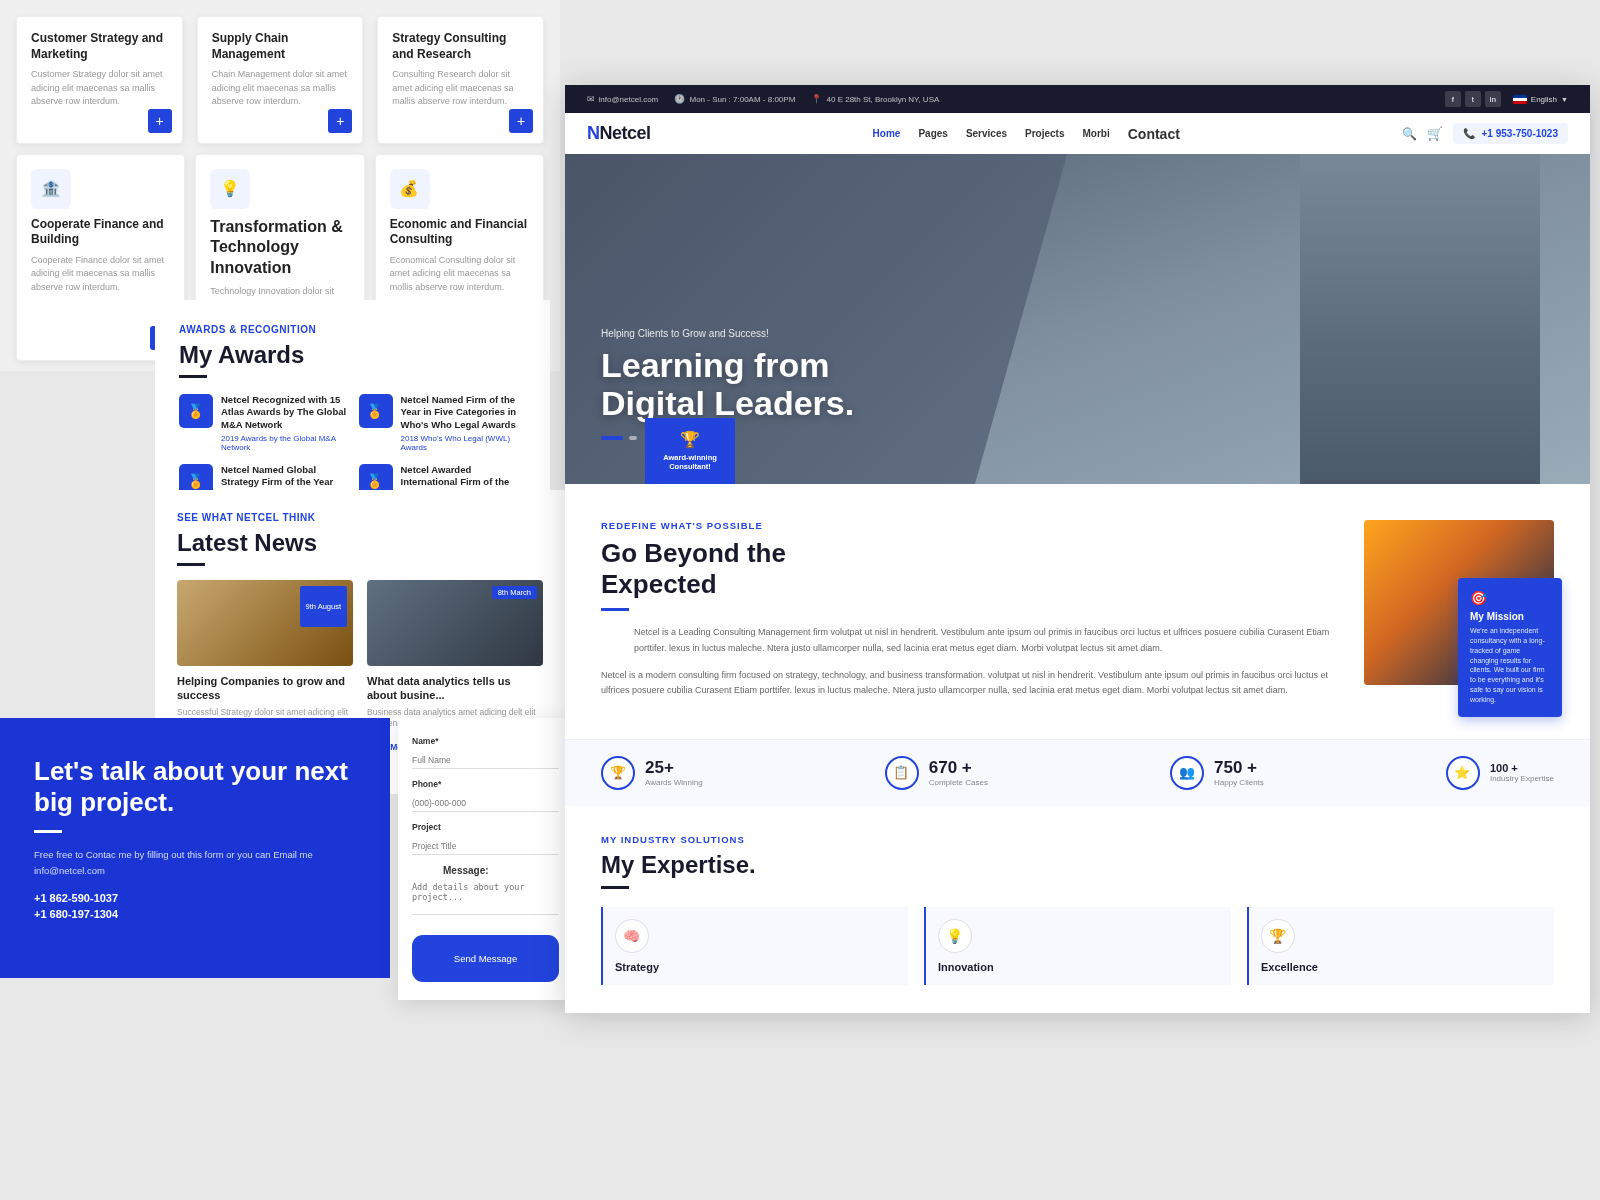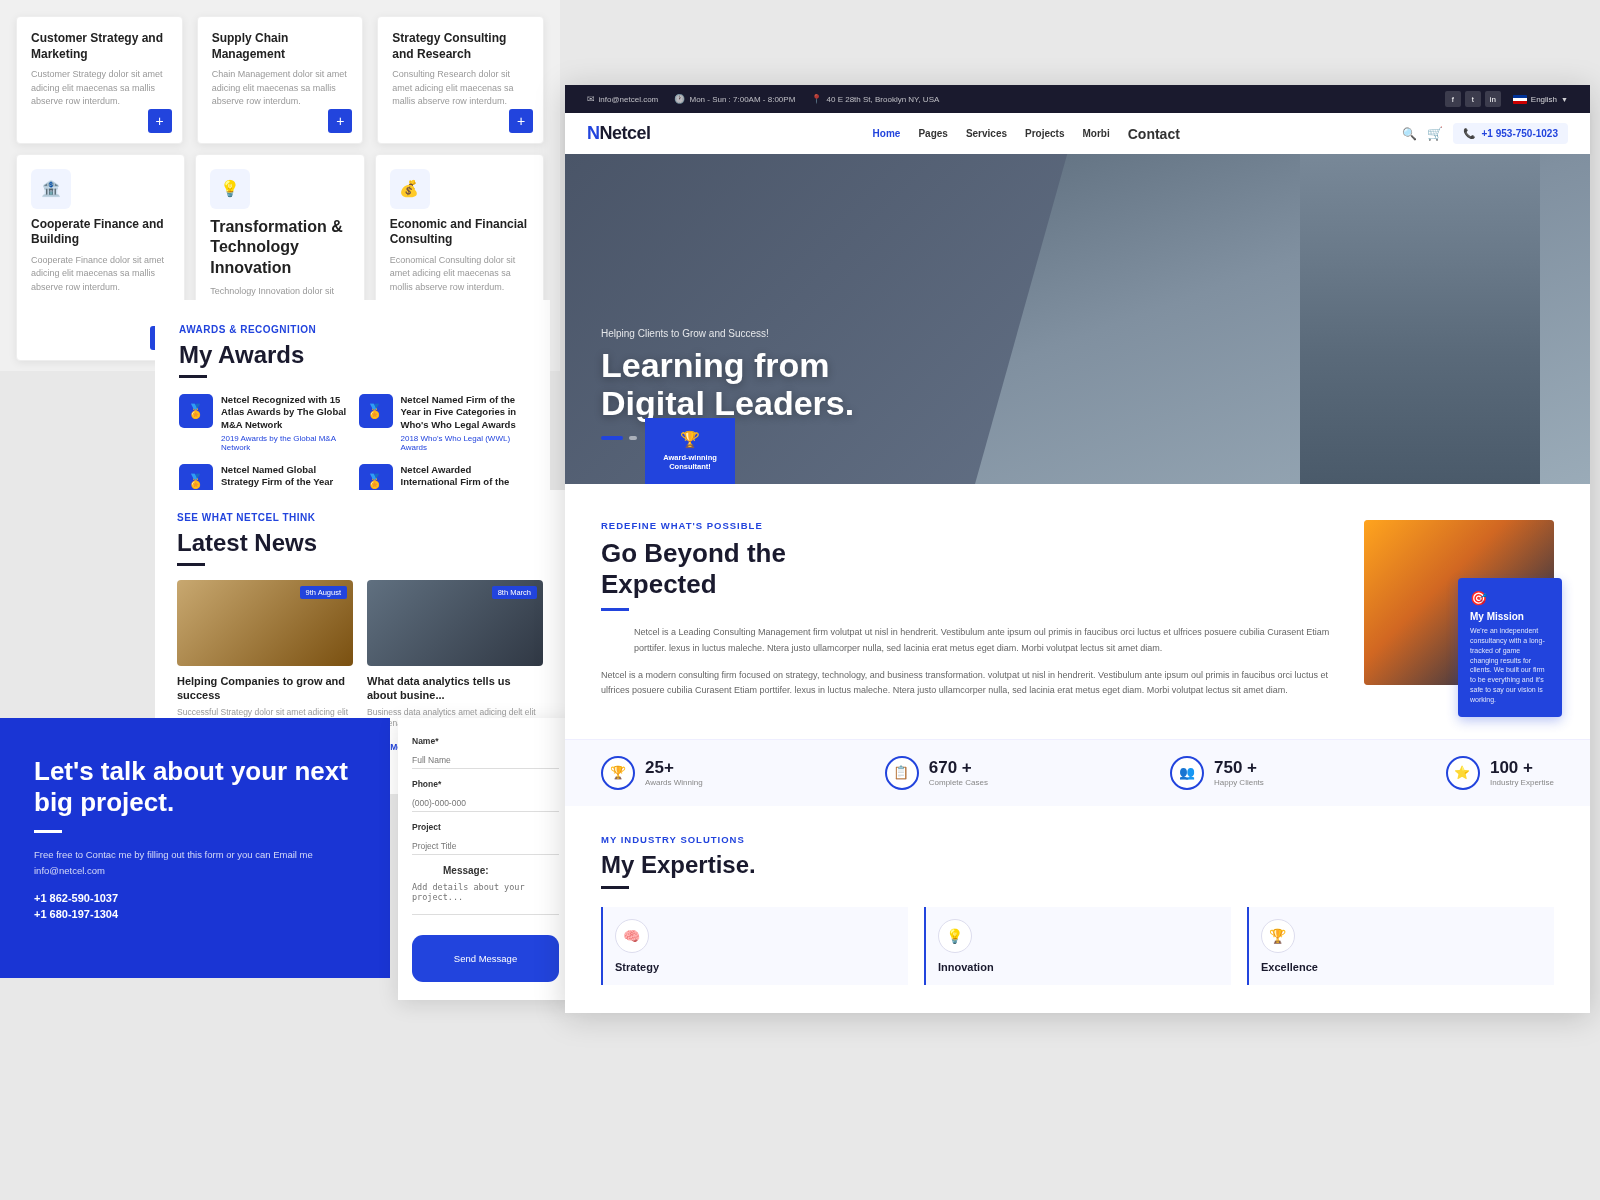--- a/index.html
+++ b/index.html
@@ -95,21 +95,21 @@
 
 <div style="position:absolute;top:490px;left:155px;width:410px;background:#fff;padding:22px;z-index:2;">
   <div style="font-size:10px;color:#2244dd;font-weight:600;text-transform:uppercase;letter-spacing:0.5px;margin-bottom:6px;">See What Netcel Think</div>
   <h2 style="font-size:24px;font-weight:800;color:#1a1a2e;margin-bottom:6px;">Latest News</h2>
   <div style="width:28px;height:3px;background:#1a1a2e;margin-bottom:14px;"></div>
 
   <div style="display:flex;gap:14px;">
 
     <div style="flex:1;">
       <div style="width:100%;height:86px;background:linear-gradient(135deg,#c8a870,#7a5010);border-radius:4px;position:relative;overflow:hidden;">
-        <div style="position:absolute;top:6px;right:6px;background:#2244dd;color:#fff;font-size:7.5px;padding:2px 6px;border-radius:2px;margin-left:44px;">9th August</div>
+        <div style="position:absolute;top:6px;right:6px;background:#2244dd;color:#fff;font-size:7.5px;padding:16px 6px;border-radius:2px;margin-left:44px;">9th August</div>
       </div>
       <h5 style="font-size:11px;font-weight:700;color:#222;margin:8px 0 4px;line-height:1.3;">Helping Companies to grow and success</h5>
       <p style="font-size:8.5px;color:#999;line-height:1.4;margin-bottom:6px;">Successful Strategy dolor sit amet adicing elit maecenas sa mallis abserve row interdum.</p>
       <span style="font-size:8.5px;color:#2244dd;font-weight:600;cursor:pointer;">Read More →</span>
     </div>
 
     <div style="flex:1;">
       <div style="width:100%;height:86px;background:linear-gradient(135deg,#607080,#303844);border-radius:4px;position:relative;overflow:hidden;">
         <div style="position:absolute;top:6px;right:6px;background:#2244dd;color:#fff;font-size:7.5px;padding:2px 6px;border-radius:2px;">8th March</div>
       </div>
@@ -271,21 +271,21 @@
     <div style="display:flex;align-items:center;gap:10px;">
       <div style="width:34px;height:34px;background:#fff;border:2px solid #2244dd;border-radius:50%;display:flex;align-items:center;justify-content:center;color:#2244dd;font-size:13px;">👥</div>
       <div>
         <div style="font-size:17px;font-weight:800;color:#1a1a2e;">750 +</div>
         <div style="font-size:8px;color:#888;">Happy Clients</div>
       </div>
     </div>
     <div style="display:flex;align-items:center;gap:10px;">
       <div style="width:34px;height:34px;background:#fff;border:2px solid #2244dd;border-radius:50%;display:flex;align-items:center;justify-content:center;color:#2244dd;font-size:13px;">⭐</div>
       <div>
-        <div style="font-size:17px;font-weight:800;color:#1a1a2e;">100 +</div>
+        <div style="font-size:11px;font-weight:800;color:#1a1a2e;">100 +</div>
         <div style="font-size:8px;color:#888;">Industry Expertise</div>
       </div>
     </div>
   </div>
 
   <div style="padding:28px 36px;">
     <div style="font-size:9.5px;color:#2244dd;font-weight:600;text-transform:uppercase;letter-spacing:1px;margin-bottom:6px;">My Industry Solutions</div>
     <h2 style="font-size:24px;font-weight:800;color:#1a1a2e;margin-bottom:7px;">My Expertise.</h2>
     <div style="width:28px;height:3px;background:#1a1a2e;margin-bottom:18px;"></div>
 

